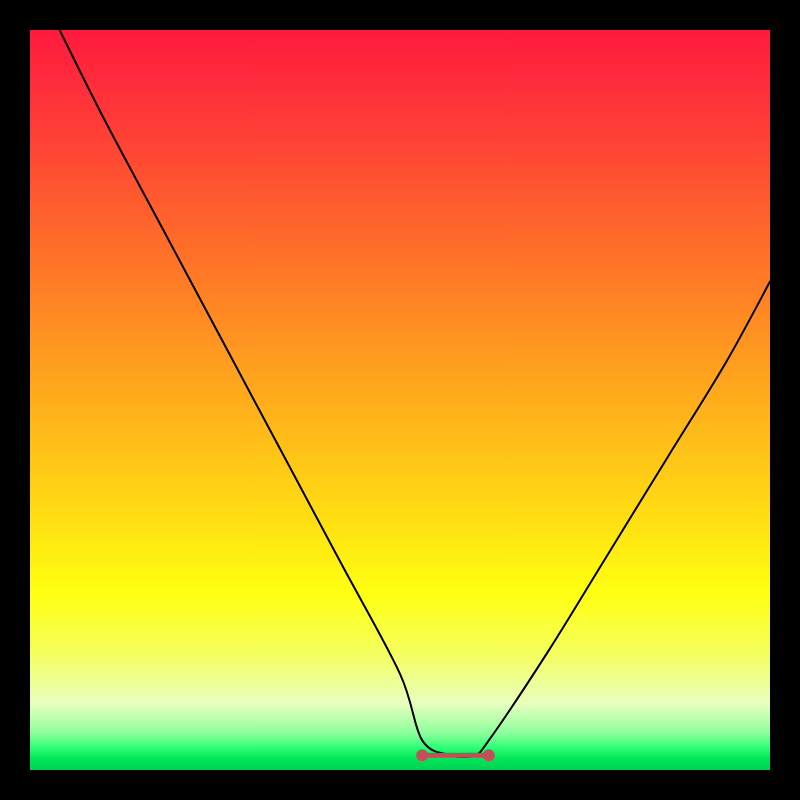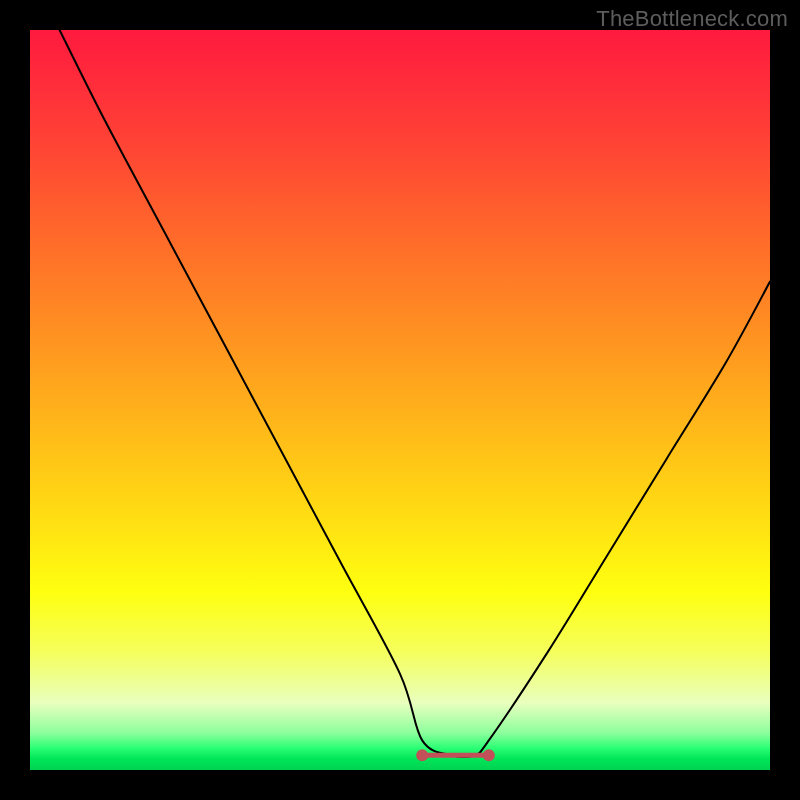--- a/index.html
+++ b/index.html
@@ -55,21 +55,20 @@
     left: 0;
     top: 0;
     width: 740px;
     height: 740px;
   }
 </style>
 </head>
 <body>
 
 <div class="frame">
-  <div class="watermark">TheBottleneck.com</div>
   <div class="plot">
     <svg class="curve" viewBox="0 0 740 740" preserveAspectRatio="none">
       <path id="main-curve" fill="none" stroke="#000000" stroke-width="2" stroke-linecap="round" d="M 29.6 0 C 37 14.799999999999992, 56.733333333333334 55.49999999999994, 74 88.79999999999995 C 91.26666666666667 122.09999999999997, 113.46666666666665 162.80000000000007, 133.2 199.80000000000007 C 152.93333333333334 236.80000000000007, 172.66666666666666 273.8, 192.4 310.8 C 212.13333333333335 347.8, 231.86666666666667 384.8, 251.60000000000002 421.8 C 271.33333333333337 458.8, 291.06666666666666 495.79999999999995, 310.8 532.8 C 330.53333333333336 569.8, 356.43333333333334 614.1999999999999, 370 643.8 C 383.56666666666666 673.4, 383.5666666666667 696.8333333333333, 392.20000000000005 710.4 C 400.83333333333337 723.9666666666667, 413.16666666666663 722.7333333333333, 421.79999999999995 725.2 C 430.4333333333333 727.6666666666667, 437.8333333333333 727.6666666666667, 444 725.2 C 450.1666666666667 722.7333333333333, 446.4666666666667 727.6666666666666, 458.8 710.4 C 471.1333333333333 693.1333333333333, 498.26666666666665 652.4333333333334, 518 621.6 C 537.7333333333333 590.7666666666667, 557.4666666666667 557.4666666666667, 577.2 525.4 C 596.9333333333334 493.3333333333333, 616.6666666666666 461.26666666666665, 636.4 429.2 C 656.1333333333333 397.1333333333333, 678.3333333333333 362.59999999999997, 695.5999999999999 332.99999999999994 C 712.8666666666666 303.3999999999999, 732.6 265.16666666666663, 740 251.59999999999997"></path>
       <path id="flat-seg" fill="none" stroke-linecap="round" d="M 392.20000000000005 725.2 L 458.8 725.2" stroke="#c25058" stroke-width="5"></path>
       <circle id="flat-dot-left" cx="392.20000000000005" cy="725.2" r="6" fill="#c25058"></circle>
       <circle id="flat-dot-right" cx="458.8" cy="725.2" r="6" fill="#c25058"></circle>
     </svg>
   </div>
 </div>
 

